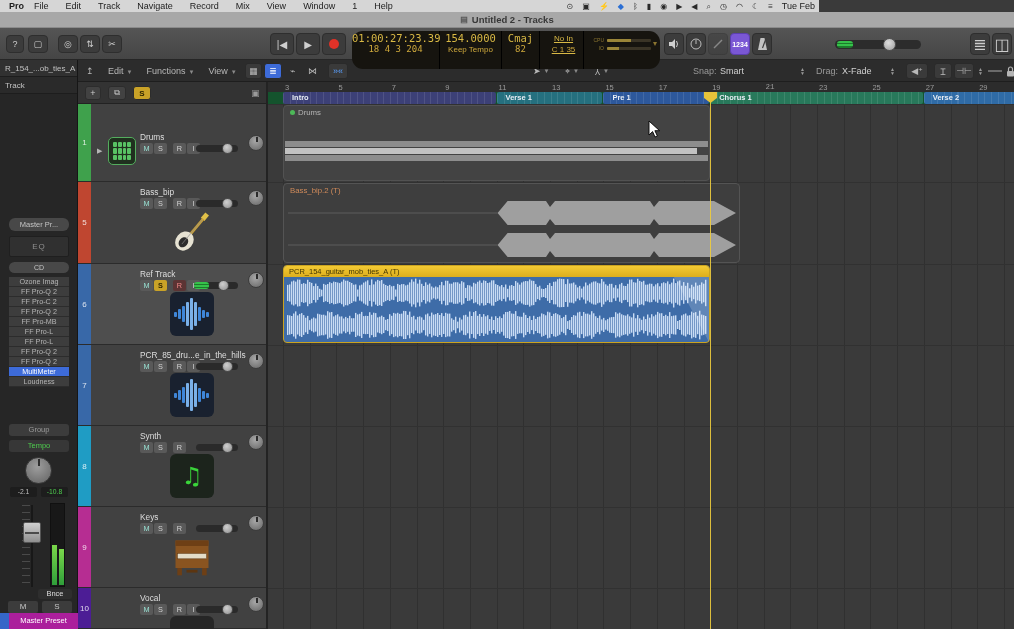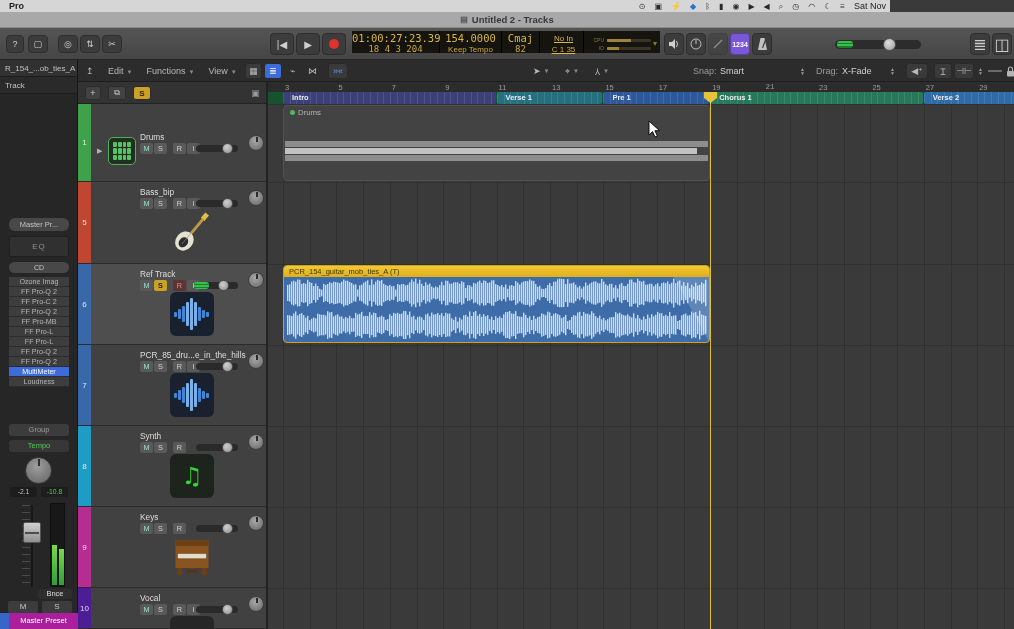--- a/index.html
+++ b/index.html
@@ -3,21 +3,21 @@
 <meta charset="utf-8">
 <style>
   * { margin:0; padding:0; box-sizing:border-box; }
   html,body { background:#222; }
   #screen {
     position:relative; width:1014px; height:629px; overflow:hidden;
     font-family:"Liberation Sans", sans-serif; color:#ccc; background:#3a3a3a;
     -webkit-font-smoothing:antialiased;
   }
   
-  #menubar { position:absolute; left:0; top:0; width:890px; height:12px; background:#d6d6d6;
+  #menubar { position:absolute; left:0; top:0; width:819px; height:12px; background:#d6d6d6;
     display:flex; align-items:center; font-size:9px; color:#1c1c1c; z-index:60; }
   #menubar .app { font-weight:bold; margin:0 10px 0 9px; }
   #menubar .mitem { margin-right:17px; }
   #menubar .spacer { flex:1; }
   #menubar .sicon { margin-right:9px; font-size:8px; color:#2a2a2a; }
   #menubar .sicon.blue { color:#2b6fd4; }
   #menubar .clock { margin-right:4px; white-space:nowrap; }
   
   #titlebar { position:absolute; left:0; top:12px; width:1014px; height:16px; background:#a8a8a8;
     display:flex; align-items:center; justify-content:center; font-size:9.5px; font-weight:bold;
@@ -31,22 +31,22 @@
     color:#cfcfcf; font-size:10px; }
   #tp-help { left:6px; width:18px; top:7px; height:18px; font-size:9px; }
   #tp-monitor { left:28px; width:20px; top:7px; height:18px; font-size:9px; }
   #tp-settings { left:58px; width:20px; top:7px; height:18px; font-size:9px;}
   #tp-mixer { left:80px; width:20px; top:7px; height:18px; font-size:9px;}
   #tp-scissors { left:102px; width:20px; top:7px; height:18px; font-size:9px;}
   #tp-rewind { left:270px; width:24px; }
   #tp-play  { left:296px; width:24px; }
   #tp-record{ left:322px; width:24px; }
   #tp-record .dot { width:10px; height:10px; border-radius:50%; background:#e03228; }
-  #lcd { position:absolute; left:352px; top:3px; width:308px; height:22px; background:#16140f;
-    border-radius:0; display:flex; color:#d9b945; }
+  #lcd { position:absolute; left:352px; top:3px; width:308px; height:38px; background:#16140f;
+    border-radius:11px; display:flex; color:#d9b945; }
   .lcd-sec { padding-top:2px; text-align:center; border-right:1px solid #000; }
   .lcd-sec .l1 { font-size:10.5px; line-height:11px; font-family:"DejaVu Sans Mono", monospace; }
   .lcd-sec .l2 { font-size:9px; line-height:11px; color:#cfa93c; font-family:"DejaVu Sans Mono", monospace; }
   #lcd-time { width:88px; }
   #lcd-tempo { width:62px; } #lcd-tempo .l2 { font-family:"Liberation Sans",sans-serif; font-size:8px; }
   #lcd-key { width:38px; }
   #lcd-io { width:44px; text-align:center; padding-left:4px;text-decoration:underline; }
   #lcd-io .l1, #lcd-io .l2 { font-size:8px; font-family:"Liberation Sans",sans-serif; }
   #lcd-cpu { flex:1; border-right:none; padding:5px 2px 0 6px; }
   .meter-row { display:flex; align-items:center; height:8px; }
@@ -185,23 +185,24 @@
   #cursor { position:absolute; left:648px; top:120px; z-index:70; }
   svg { display:block; }
 </style>
 </head>
 <body>
 
 <div id="screen">
 
   <div id="menubar">
     <span class="app">Pro</span>
+    <span id="menu-items"><span class="mitem">File</span><span class="mitem">Edit</span><span class="mitem">Track</span><span class="mitem">Navigate</span><span class="mitem">Record</span><span class="mitem">Mix</span><span class="mitem">View</span><span class="mitem">Window</span><span class="mitem">1</span><span class="mitem">Help</span></span>
     <span class="spacer"></span>
     <span id="status-icons"><span class="sicon">⊙</span><span class="sicon">▣</span><span class="sicon">⚡</span><span class="sicon blue">◆</span><span class="sicon">ᛒ</span><span class="sicon">▮</span><span class="sicon">◉</span><span class="sicon">▶</span><span class="sicon">◀</span><span class="sicon">⌕</span><span class="sicon">◷</span><span class="sicon">◠</span><span class="sicon">☾</span><span class="sicon">≡</span></span>
-    <span class="clock">Sat Nov</span>
+    <span class="clock">Tue Feb</span>
   </div>
 
   <div id="titlebar">
     <span class="proxy">▤</span>
     <span>Untitled 2 - Tracks</span>
   </div>
 
   <div id="transport">
     <div class="tbtn2" id="tp-help">?</div>
     <div class="tbtn2" id="tp-monitor">▢</div>
@@ -620,20 +621,29 @@
         <div class="rowsep" style="top: 506px;"></div>
       </div>
 
     <div class="region" id="reg-drums" style="left: 15px; width: 427.2px; top: 23px; height: 76px;">
       <div class="reglabel"><span class="dot"></span><span>Drums</span></div>
       <div class="dbar" style="top:35px;right:1px"></div>
       <div class="dbar" style="top:42px;right:12px;background:#c2c2c2"></div>
       <div class="dbar" style="top:49px;right:1px"></div>
     </div>
 
+    <div class="region" id="reg-bass" style="left: 15px; width: 456.57px; top: 101px; height: 80px;">
+      <div class="reglabel">Bass_bip.2 (T)</div>
+      <svg id="bass-svg" width="458" height="78">
+          <line x1="4" y1="29" x2="213.6" y2="29" stroke="#5c5c5c" stroke-width="1"></line>
+          <path d="M 213.6,29 L 223.6,17 L 262,17 L 266,23 L 271,17 L 366,17 L 370,23 L 375,17 L 430,17 L 452,29 L 430,41 L 375,41 L 370,35 L 366,41 L 271,41 L 266,35 L 262,41 L 223.6,41 Z" fill="#9f9f9f"></path>
+          <line x1="4" y1="61" x2="213.6" y2="61" stroke="#5c5c5c" stroke-width="1"></line>
+          <path d="M 213.6,61 L 223.6,49 L 262,49 L 266,55 L 271,49 L 366,49 L 370,55 L 375,49 L 430,49 L 452,61 L 430,73 L 375,73 L 370,67 L 366,73 L 271,73 L 266,67 L 262,73 L 223.6,73 Z" fill="#9f9f9f"></path>
+        </svg>
+    </div>
 
     <div class="region" id="reg-ref" style="left: 15px; width: 427.2px; top: 183px; height: 78px; padding-left: 44px;">
       <div class="rhead">
           <span>PCR_154_guitar_mob_ties_A (T)</span>
         </div>
       <svg id="ref-svg" width="425" height="65" style="position:absolute;left:0;top:11px">
           <rect x="3" y="7.9" width="1.4" height="16.1" fill="#c9dcf4"></rect>
           <rect x="5" y="7.4" width="1.4" height="17.2" fill="#c9dcf4"></rect>
           <rect x="7" y="4.5" width="1.4" height="23.0" fill="#c9dcf4"></rect>
           <rect x="9" y="3.6" width="1.4" height="24.9" fill="#c9dcf4"></rect>

